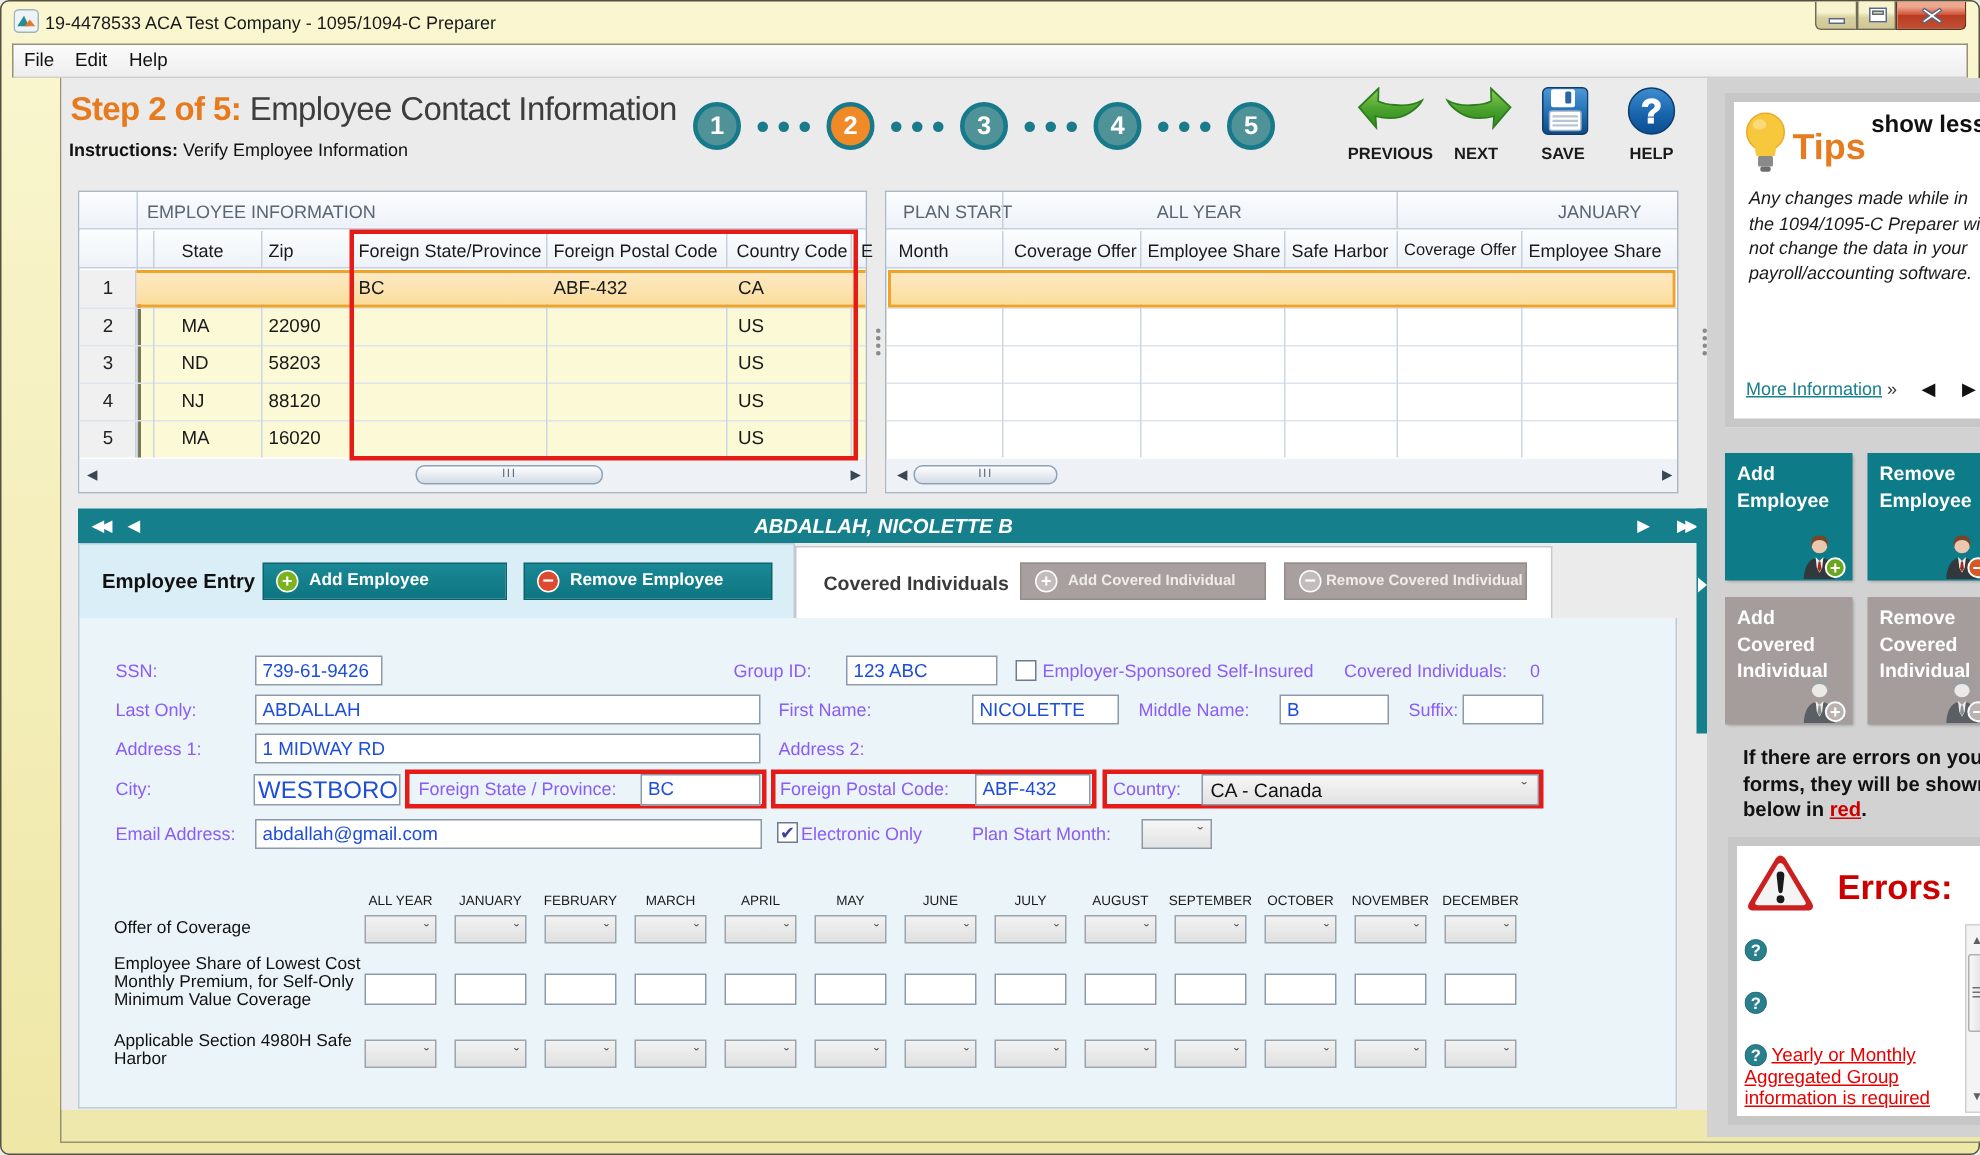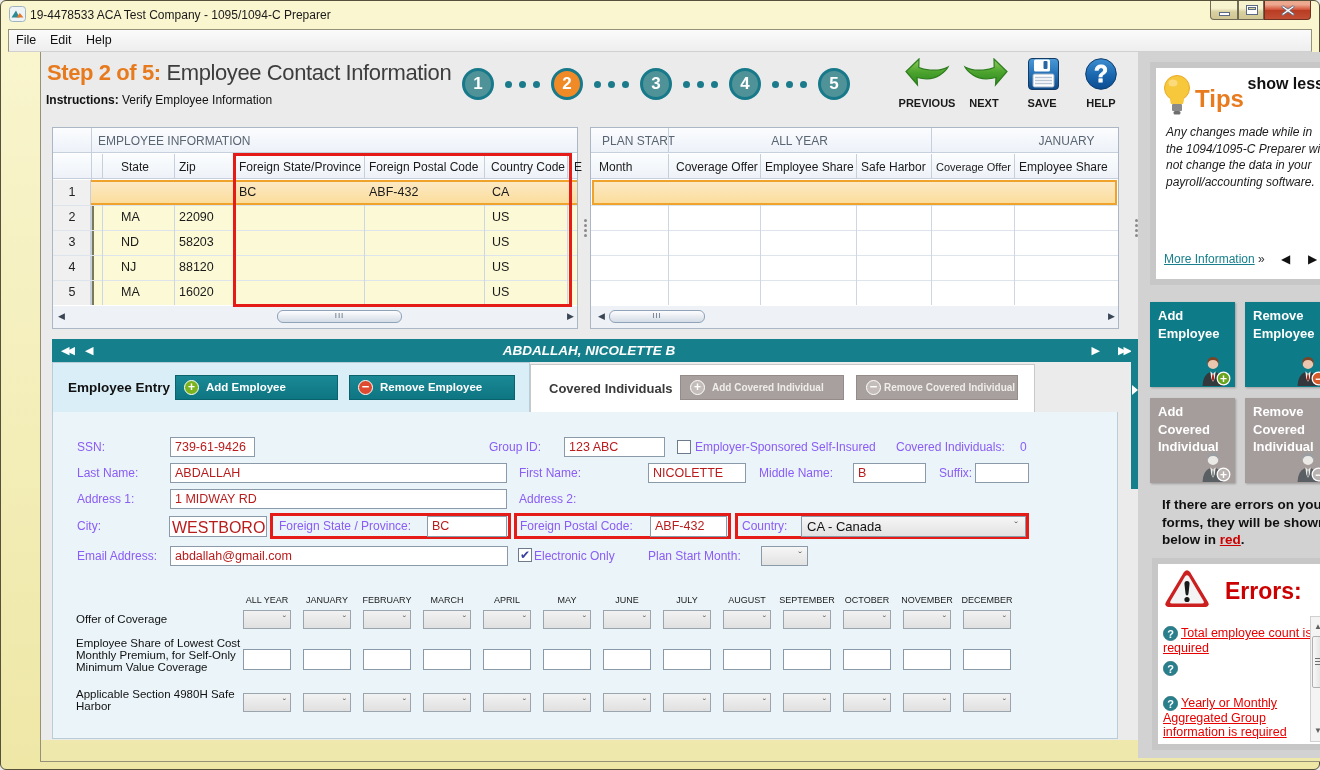--- a/index.html
+++ b/index.html
@@ -41,21 +41,21 @@
   .sb-thumb { background:linear-gradient(#fdfdfe,#d4dce6); border:1px solid #8fa2b8; border-radius:6px;
     text-align:center; color:#5a6a7e; font-size:8px; line-height:10px; letter-spacing:1px; position:absolute;}
   .sb-ar { font-size:9px; color:#3a4654; position:absolute; }
   .redbox { border:3px solid #e41b17; position:absolute; }
   #namebar { left:11px; top:287px; width:1086px; height:23px; background:#15808c; position:absolute; }
   .tealbtn { background:linear-gradient(#1a8995,#0e7582); border:1px solid #0a626d; color:#fff;
     font-weight:bold; font-size:11.5px; position:absolute; }
   .graybtn { background:#a8a09e; border:1px solid #958c8a; color:#efecea;
     font-weight:bold; font-size:10px; position:absolute; }
   .flabel { font-size:12px; color:#8b5cf6; white-space:nowrap; position:absolute; }
-  .finput { border:1px solid #8a9aa8; background:#fff; font-size:12.5px; color:#b91c1c;
+  .finput { border:1px solid #8a9aa8; background:#fff; font-size:12.5px; color:#1d4ed8;
     padding:2px 0 0 4px; white-space:nowrap; overflow:hidden; position:absolute; }
   .fsel { border:1px solid #8a9aa8; background:linear-gradient(#f6f6f6,#e2e2e2); position:absolute; }
   .cb { width:14px; height:14px; background:#fff; border:1px solid #6e7b8a; position:absolute; }
   .msel { border:1px solid #9aa5ad; background:linear-gradient(#f2f2f2,#e0e0e0); width:48px; height:19px; position:absolute; }
   .msel span { position:absolute; right:4px; top:4px; font-size:10px; color:#555; }
   .minp { border:1px solid #8a9aa8; background:#fff; width:48px; height:21px; position:absolute; }
   .mlabel { font-size:9px; color:#1a1a1a; width:60px; text-align:center; position:absolute; }
   .rowlbl { font-size:11.5px; color:#111; line-height:11.8px; position:absolute; }
   .sidebox { background:#fff; border:6px solid #c7c7c7; position:absolute; }
   .bigbtn { width:85px; height:85px; color:#fff; font-weight:bold; font-size:13px;
@@ -287,21 +287,21 @@
 <div class="abs" style="left:11px;top:360px;width:1066px;height:327px;background:#eaf4f9;border:1px solid #b9cdd6;border-top:none;"></div>
 
 <div class="flabel" style="left:36px;top:388px;">SSN:</div>
 <div class="finput" style="left:129px;top:385px;width:85px;height:20px;">739-61-9426</div>
 <div class="flabel" style="left:448px;top:388px;">Group ID:</div>
 <div class="finput" style="left:523px;top:385px;width:101px;height:20px;">123 ABC</div>
 <div class="cb" style="left:636px;top:388px;"></div>
 <div class="flabel" style="left:654px;top:388px;">Employer-Sponsored Self-Insured</div>
 <div class="flabel" style="left:855px;top:388px;">Covered Individuals:</div>
 <div class="flabel" style="left:979px;top:388px;">0</div>
-<div class="flabel" style="left:36px;top:414px;">Last Name:</div>
+<div class="flabel" style="left:36px;top:414px;">Last Only:</div>
 <div class="finput" style="left:129px;top:411px;width:337px;height:20px;">ABDALLAH</div>
 <div class="flabel" style="left:478px;top:414px;">First Name:</div>
 <div class="finput" style="left:607px;top:411px;width:98px;height:20px;">NICOLETTE</div>
 <div class="flabel" style="left:718px;top:414px;">Middle Name:</div>
 <div class="finput" style="left:812px;top:411px;width:73px;height:20px;">B</div>
 <div class="flabel" style="left:898px;top:414px;">Suffix:</div>
 <div class="finput" style="left:934px;top:411px;width:54px;height:20px;"></div>
 <div class="flabel" style="left:36px;top:440px;">Address 1:</div>
 <div class="finput" style="left:129px;top:437px;width:337px;height:20px;">1 MIDWAY RD</div>
 <div class="flabel" style="left:478px;top:440px;">Address 2:</div>
@@ -497,21 +497,20 @@
   <path d="M20 3 Q23 -0.5 26 3 L44 33 Q46 37 42 38 L4 38 Q0 37 2 33 Z" fill="#cc1f1f"></path>
   <path d="M21 7.5 Q23 5 25 7.5 L39.5 32 Q40.7 34.5 38 34.5 L8 34.5 Q5.3 34.5 6.5 32 Z" fill="#f4f4f4"></path>
   <path d="M23 12 Q26 12 25.5 15.5 L24.5 24.5 Q24.3 26.5 23 26.5 Q21.7 26.5 21.5 24.5 L20.5 15.5 Q20 12 23 12 Z" fill="#1a1a1a"></path>
   <circle cx="23" cy="30.5" r="2.6" fill="#1a1a1a"></circle>
 </svg>
 <div class="abs" style="left:87px;top:526px;font-size:23px;font-weight:bold;color:#cc0000;">Errors:</div>
 <svg class="abs" style="left:25px;top:574px" width="15" height="15" viewBox="0 0 15 15">
         <circle cx="7.5" cy="7.5" r="7.2" fill="#2a7f8c" stroke="#1a5f6a" stroke-width="0.5"></circle>
         <text x="7.5" y="11.5" font-size="11" font-weight="bold" fill="#fff" text-anchor="middle" font-family="Liberation Sans">?</text>
       </svg>
-      <div class="abs" style="left:25px;top:574px;width:150px;font-size:12.5px;line-height:14.6px;color:#e80000;"><span style="margin-left:18px;text-decoration:underline;">Total employee count is required</span></div>
 <svg class="abs" style="left:25px;top:609px" width="15" height="15" viewBox="0 0 15 15">
         <circle cx="7.5" cy="7.5" r="7.2" fill="#2a7f8c" stroke="#1a5f6a" stroke-width="0.5"></circle>
         <text x="7.5" y="11.5" font-size="11" font-weight="bold" fill="#fff" text-anchor="middle" font-family="Liberation Sans">?</text>
       </svg>
 <svg class="abs" style="left:25px;top:644px" width="15" height="15" viewBox="0 0 15 15">
         <circle cx="7.5" cy="7.5" r="7.2" fill="#2a7f8c" stroke="#1a5f6a" stroke-width="0.5"></circle>
         <text x="7.5" y="11.5" font-size="11" font-weight="bold" fill="#fff" text-anchor="middle" font-family="Liberation Sans">?</text>
       </svg>
       <div class="abs" style="left:25px;top:644px;width:150px;font-size:12.5px;line-height:14.6px;color:#e80000;"><span style="margin-left:18px;text-decoration:underline;">Yearly or Monthly Aggregated Group information is required</span></div>
 

